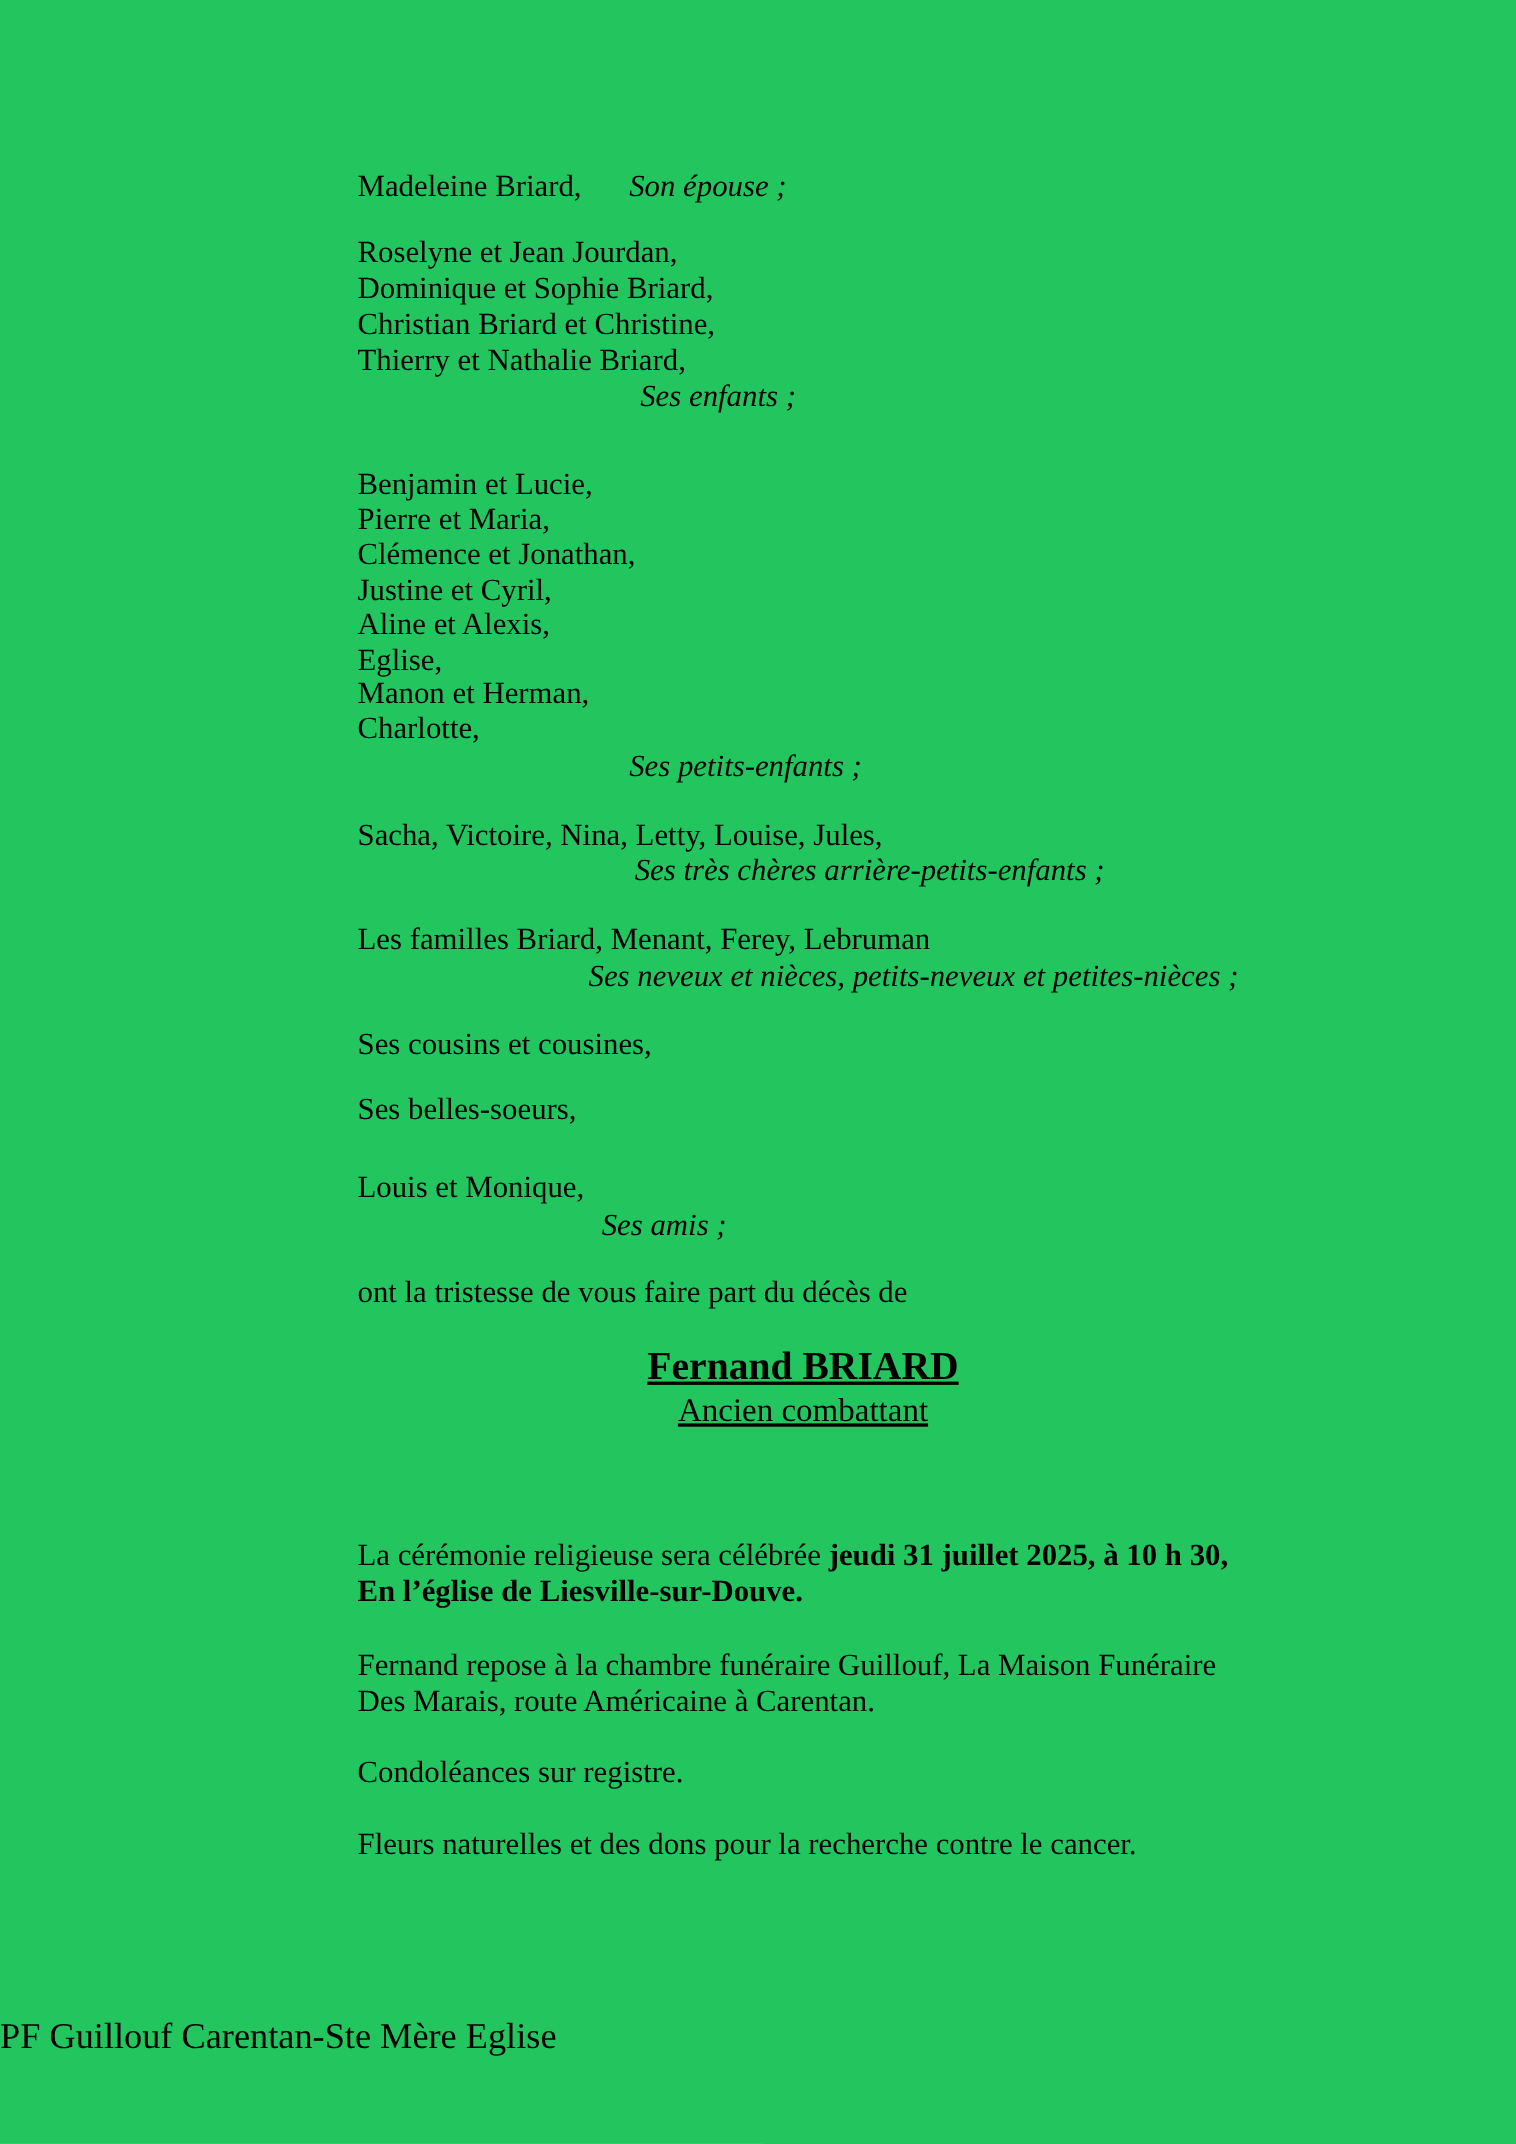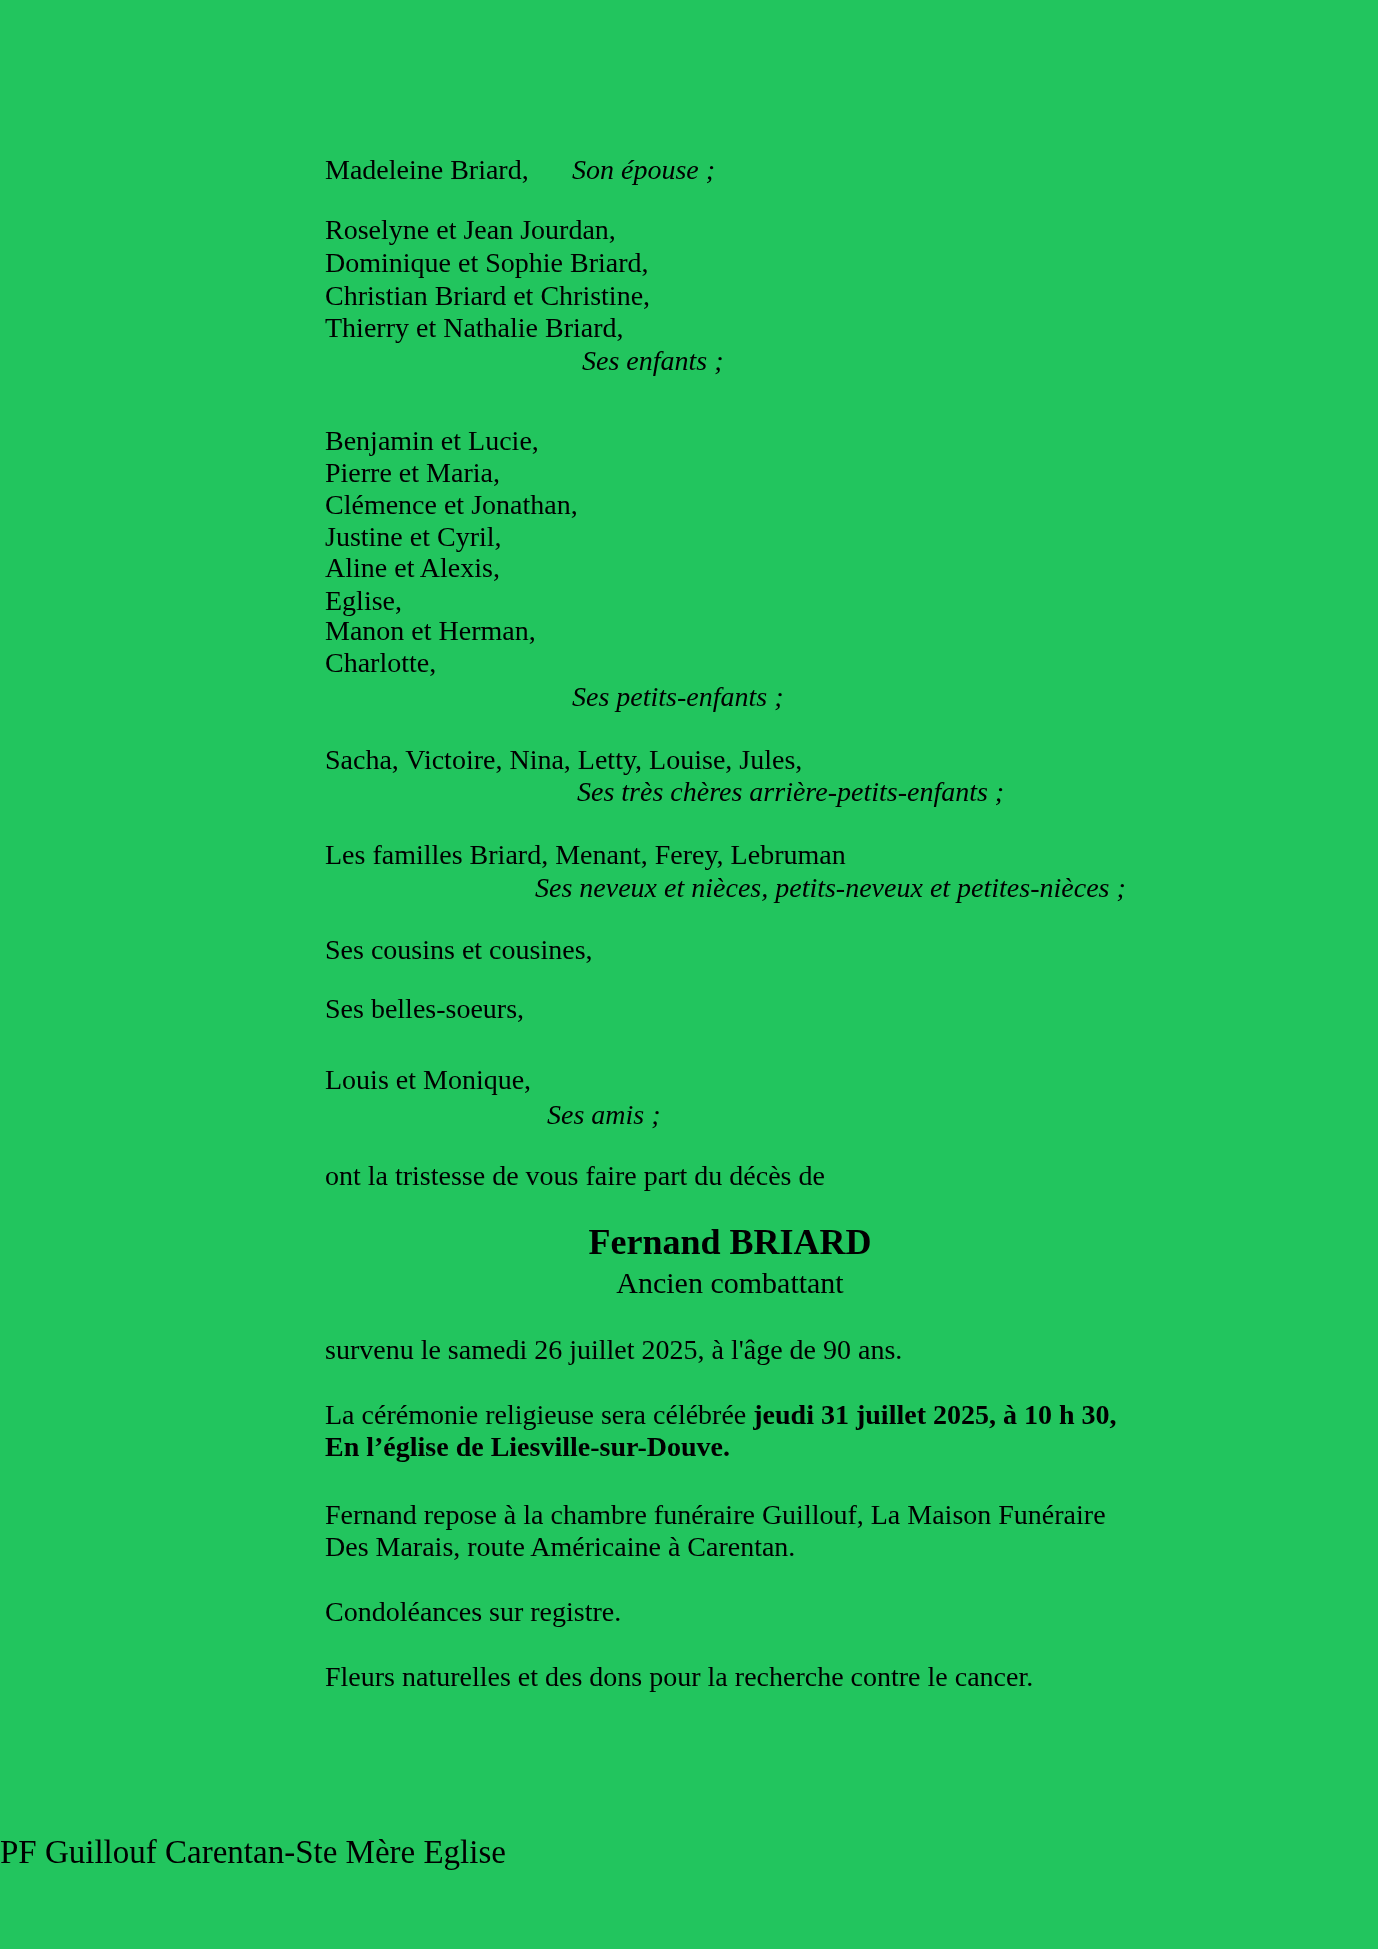--- a/index.html
+++ b/index.html
@@ -33,20 +33,21 @@
     top: 0;
     font-style: italic;
     white-space: nowrap;
   }
   .center-col {
     position: absolute;
     left: 325px;
     width: 810px;
     text-align: center;
     white-space: nowrap;
+    text-decoration: underline;
   }
   .deceased-name {
     font-size: 36px;
     line-height: 42px;
     font-weight: bold;
   }
   .deceased-title {
     font-size: 30px;
     line-height: 35px;
   }
@@ -99,21 +100,20 @@
   <div class="line" style="top:992px">Ses belles-soeurs,</div>
 
   <div class="line" style="top:1063px">Louis et Monique,</div>
   <div class="line rel-label" style="top:1098px; left:547px">Ses amis ;</div>
 
   <div class="line" style="top:1159px">ont la tristesse de vous faire part du décès de</div>
 
   <div class="center-col deceased-name" style="top:1221px">Fernand BRIARD</div>
   <div class="center-col deceased-title" style="top:1265px">Ancien combattant</div>
 
-  <div class="line" style="top:1333px">survenu le samedi 26 juillet 2025, à l'âge de 90 ans.</div>
 
   <div class="line" style="top:1398px">
     <span>La cérémonie religieuse sera célébrée </span><span class="bold-seg">jeudi 31 juillet 2025, à 10 h 30,</span>
   </div>
   <div class="line bold-seg" style="top:1430px">En l’église de Liesville-sur-Douve.</div>
 
   <div class="line" style="top:1498px">Fernand repose à la chambre funéraire Guillouf, La Maison Funéraire</div>
   <div class="line" style="top:1530px">Des Marais, route Américaine à Carentan.</div>
 
   <div class="line" style="top:1595px">Condoléances sur registre.</div>

